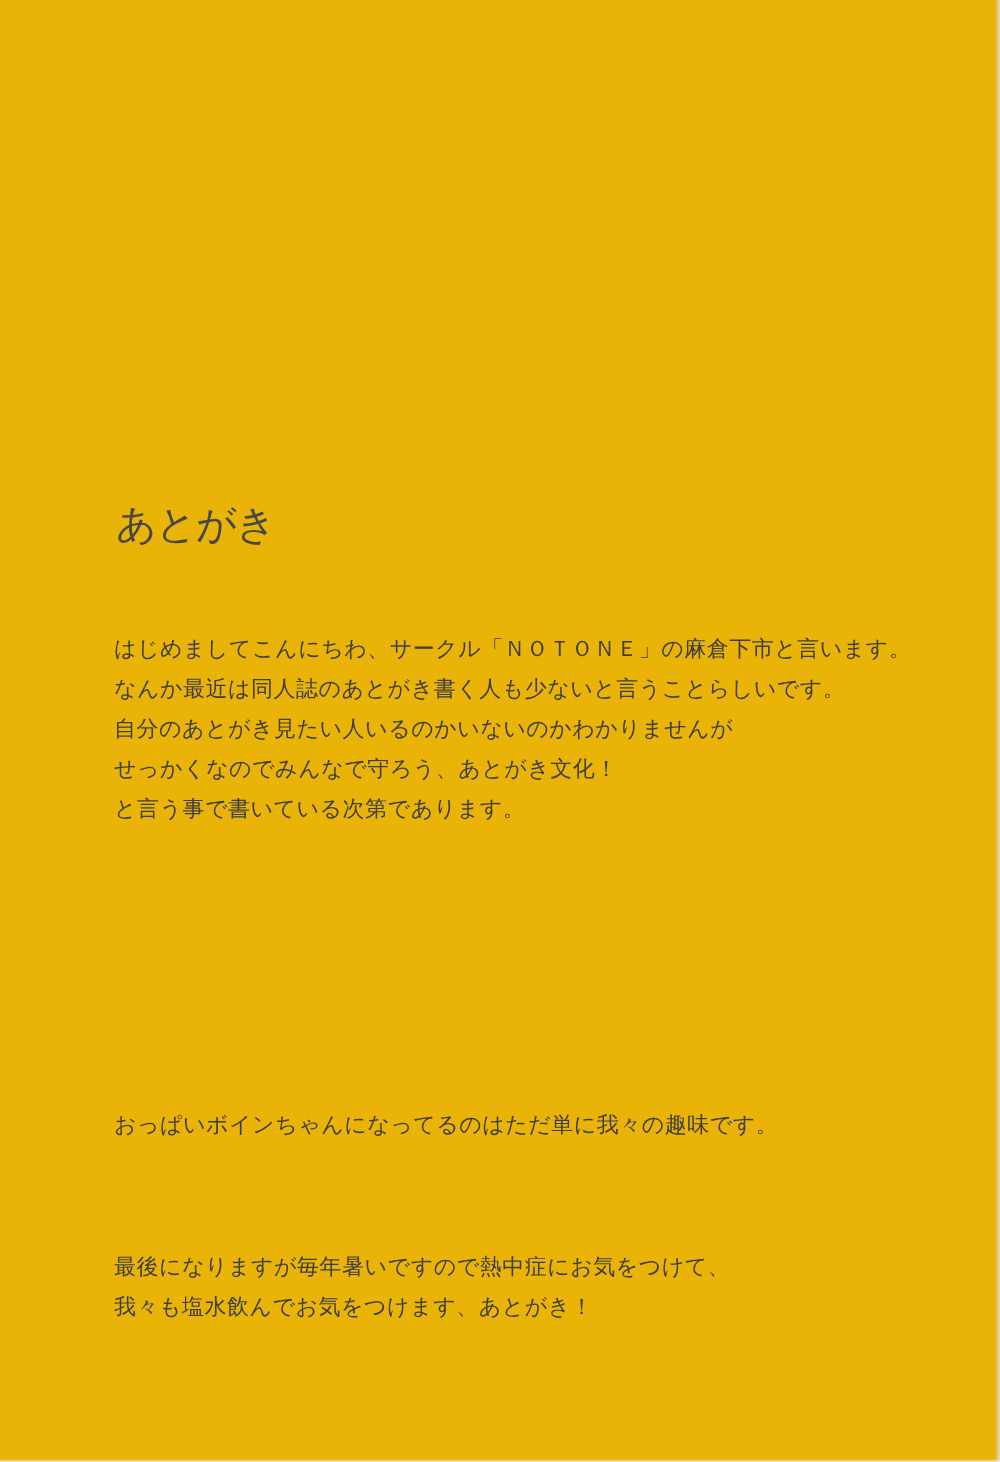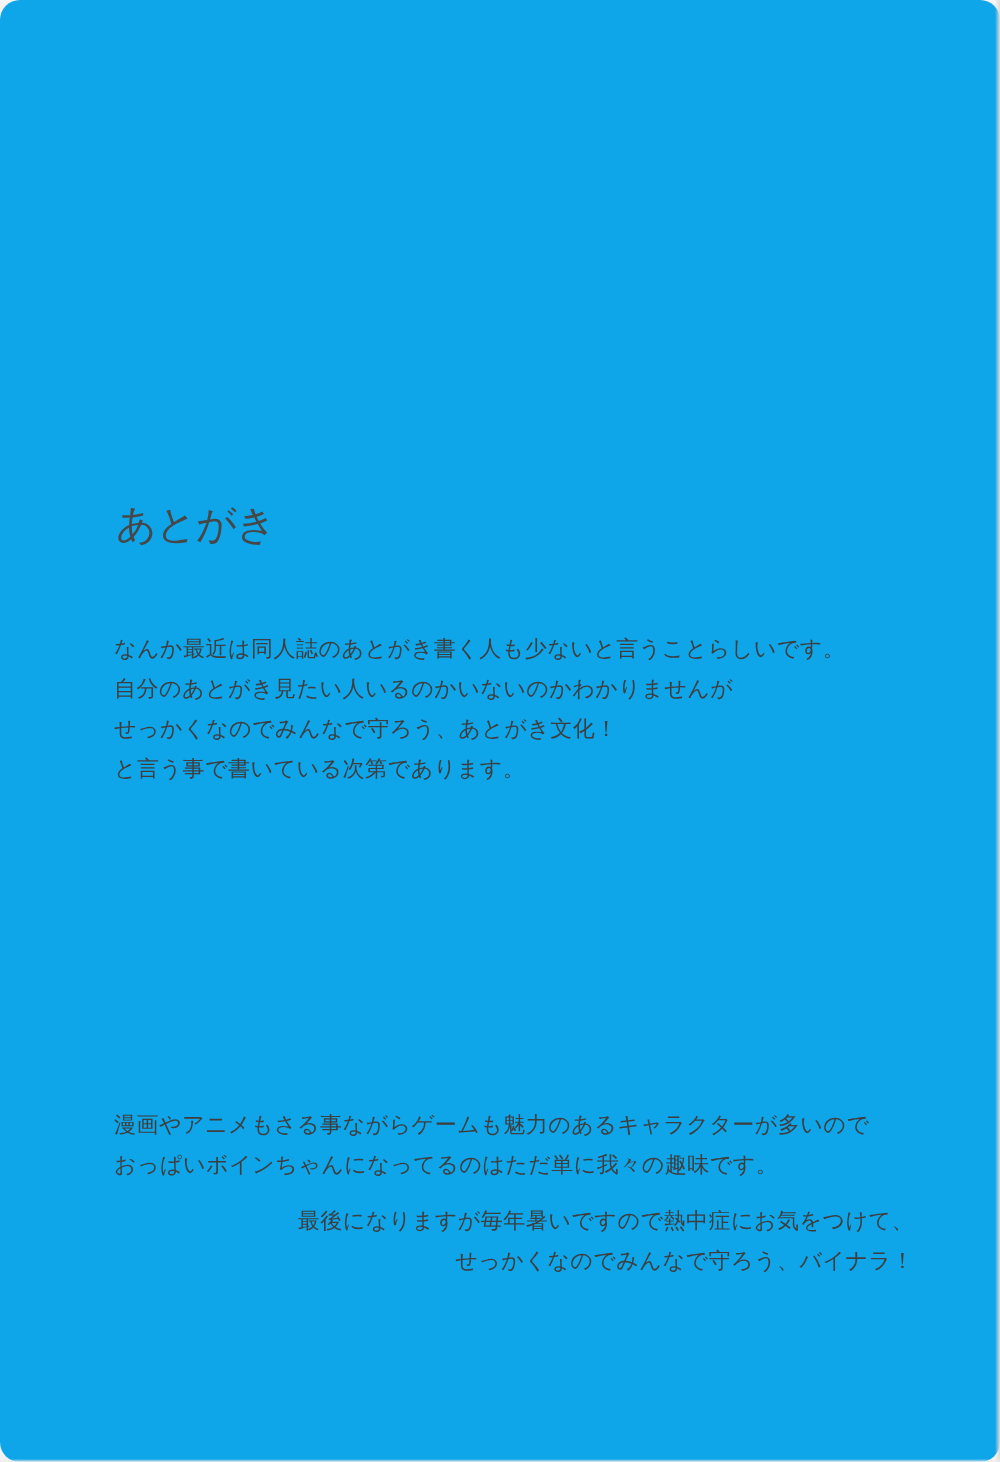--- a/index.html
+++ b/index.html
@@ -10,22 +10,21 @@
     width: 1000px;
     height: 1462px;
     background: #f4f4f4;
     font-family: "Liberation Sans", "DejaVu Sans", sans-serif;
     overflow: hidden;
   }
   .page {
     position: relative;
     width: 1000px;
     height: 1462px;
-    background: #0ea5e9;
-    border-radius: 20px;
+    background: #eab308;
   }
   
   .scan-edge-right {
     position: absolute;
     top: 0;
     right: 0;
     width: 5px;
     height: 100%;
     background: linear-gradient(to right, rgba(255,255,255,0), #dcdcdc);
   }
@@ -54,46 +53,46 @@
     width: 800px;
     color: #3e3e3e;
     font-size: 22px;
     line-height: 40px;
     letter-spacing: 0.5px;
     white-space: nowrap;
   }
   .para-1 { top: 629px; }
   .para-2 { top: 903px; }
   .para-3 { top: 1105px; }
-  .para-4 { top: 1201px; text-align: right; }
+  .para-4 { top: 1247px; }
   .line {
     height: 40px;
   }
 </style>
 </head>
 <body>
 
 <div class="page">
 
   <h1 class="title">あとがき</h1>
 
   <div class="para para-1">
+    <div class="line">はじめましてこんにちわ、サークル「ＮＯＴＯＮＥ」の麻倉下市と言います。</div>
     <div class="line">なんか最近は同人誌のあとがき書く人も少ないと言うことらしいです。</div>
     <div class="line">自分のあとがき見たい人いるのかいないのかわかりませんが</div>
     <div class="line">せっかくなのでみんなで守ろう、あとがき文化！</div>
     <div class="line">と言う事で書いている次第であります。</div>
   </div>
 
 
   <div class="para para-3">
-    <div class="line">漫画やアニメもさる事ながらゲームも魅力のあるキャラクターが多いので</div>
     <div class="line">おっぱいボインちゃんになってるのはただ単に我々の趣味です。</div>
   </div>
 
   <div class="para para-4">
     <div class="line">最後になりますが毎年暑いですので熱中症にお気をつけて、</div>
-    <div class="line">せっかくなのでみんなで守ろう、バイナラ！</div>
+    <div class="line">我々も塩水飲んでお気をつけます、あとがき！</div>
   </div>
 
   <div class="scan-edge-right"></div>
   <div class="scan-edge-bottom"></div>
 
 </div>
 
 </body></html>

